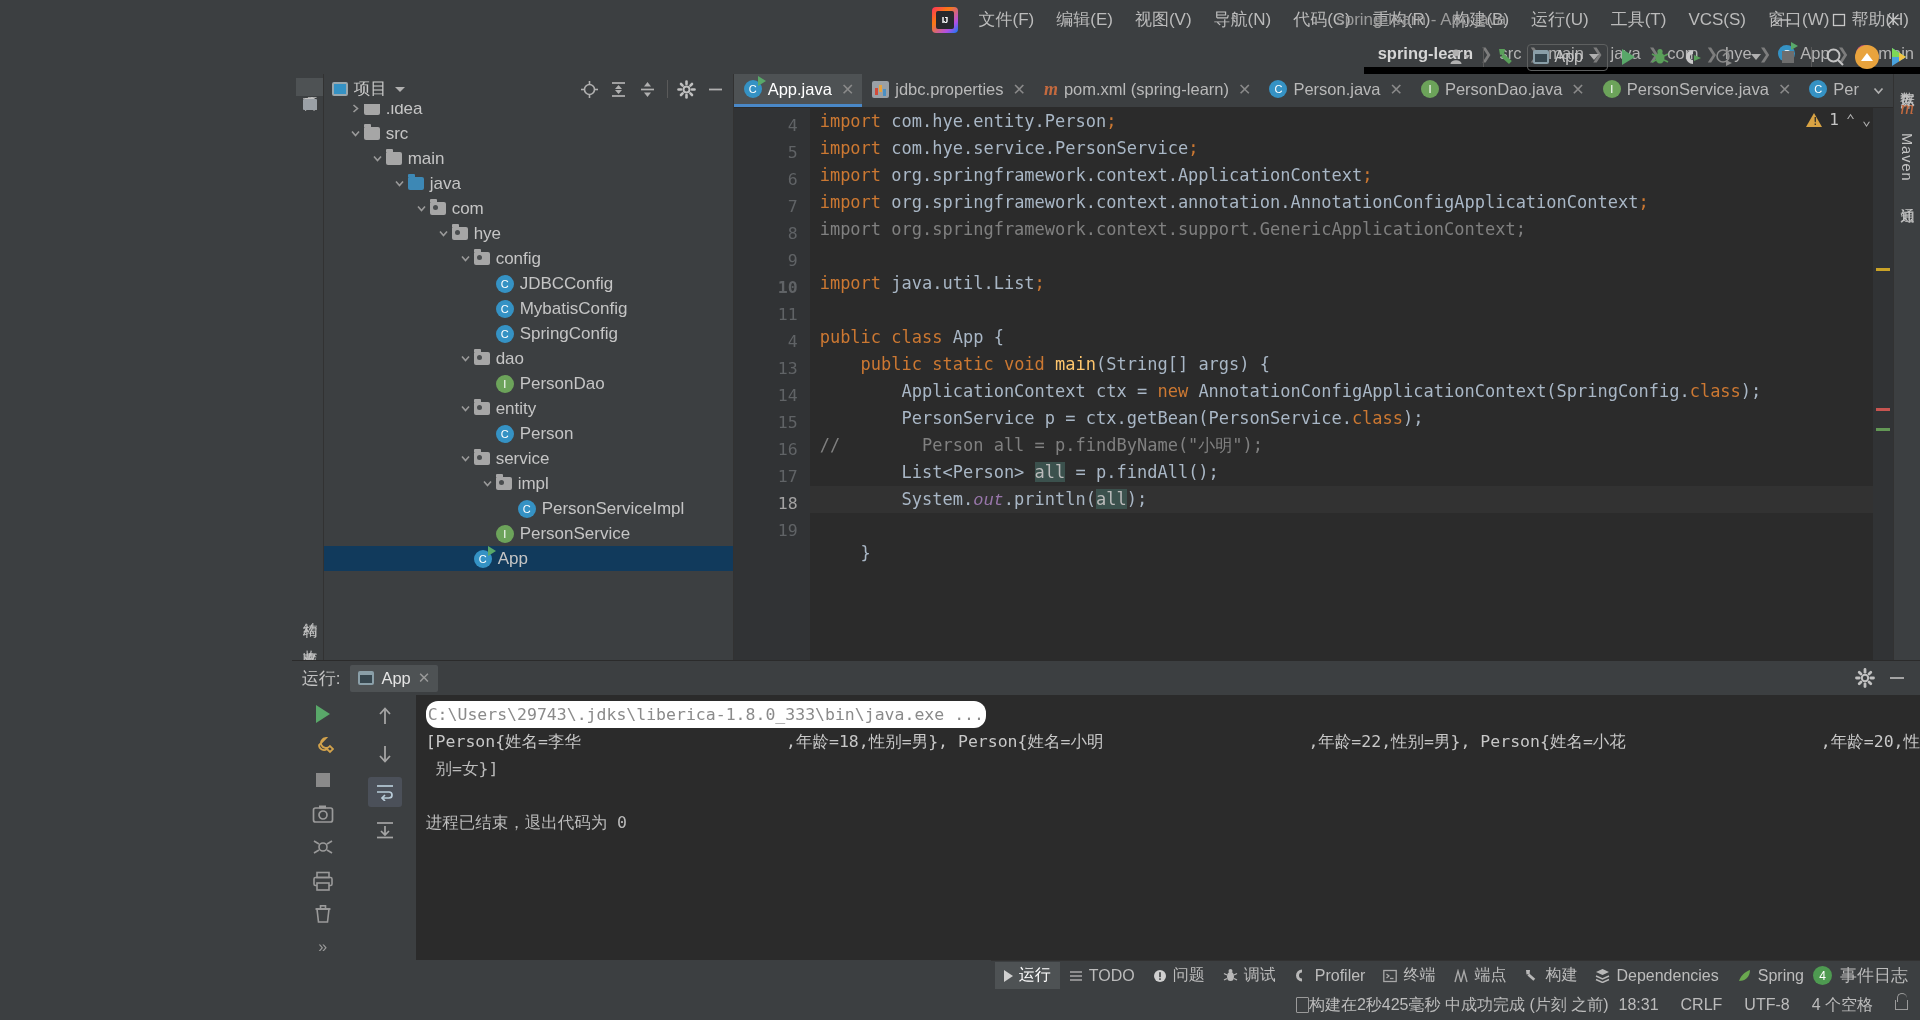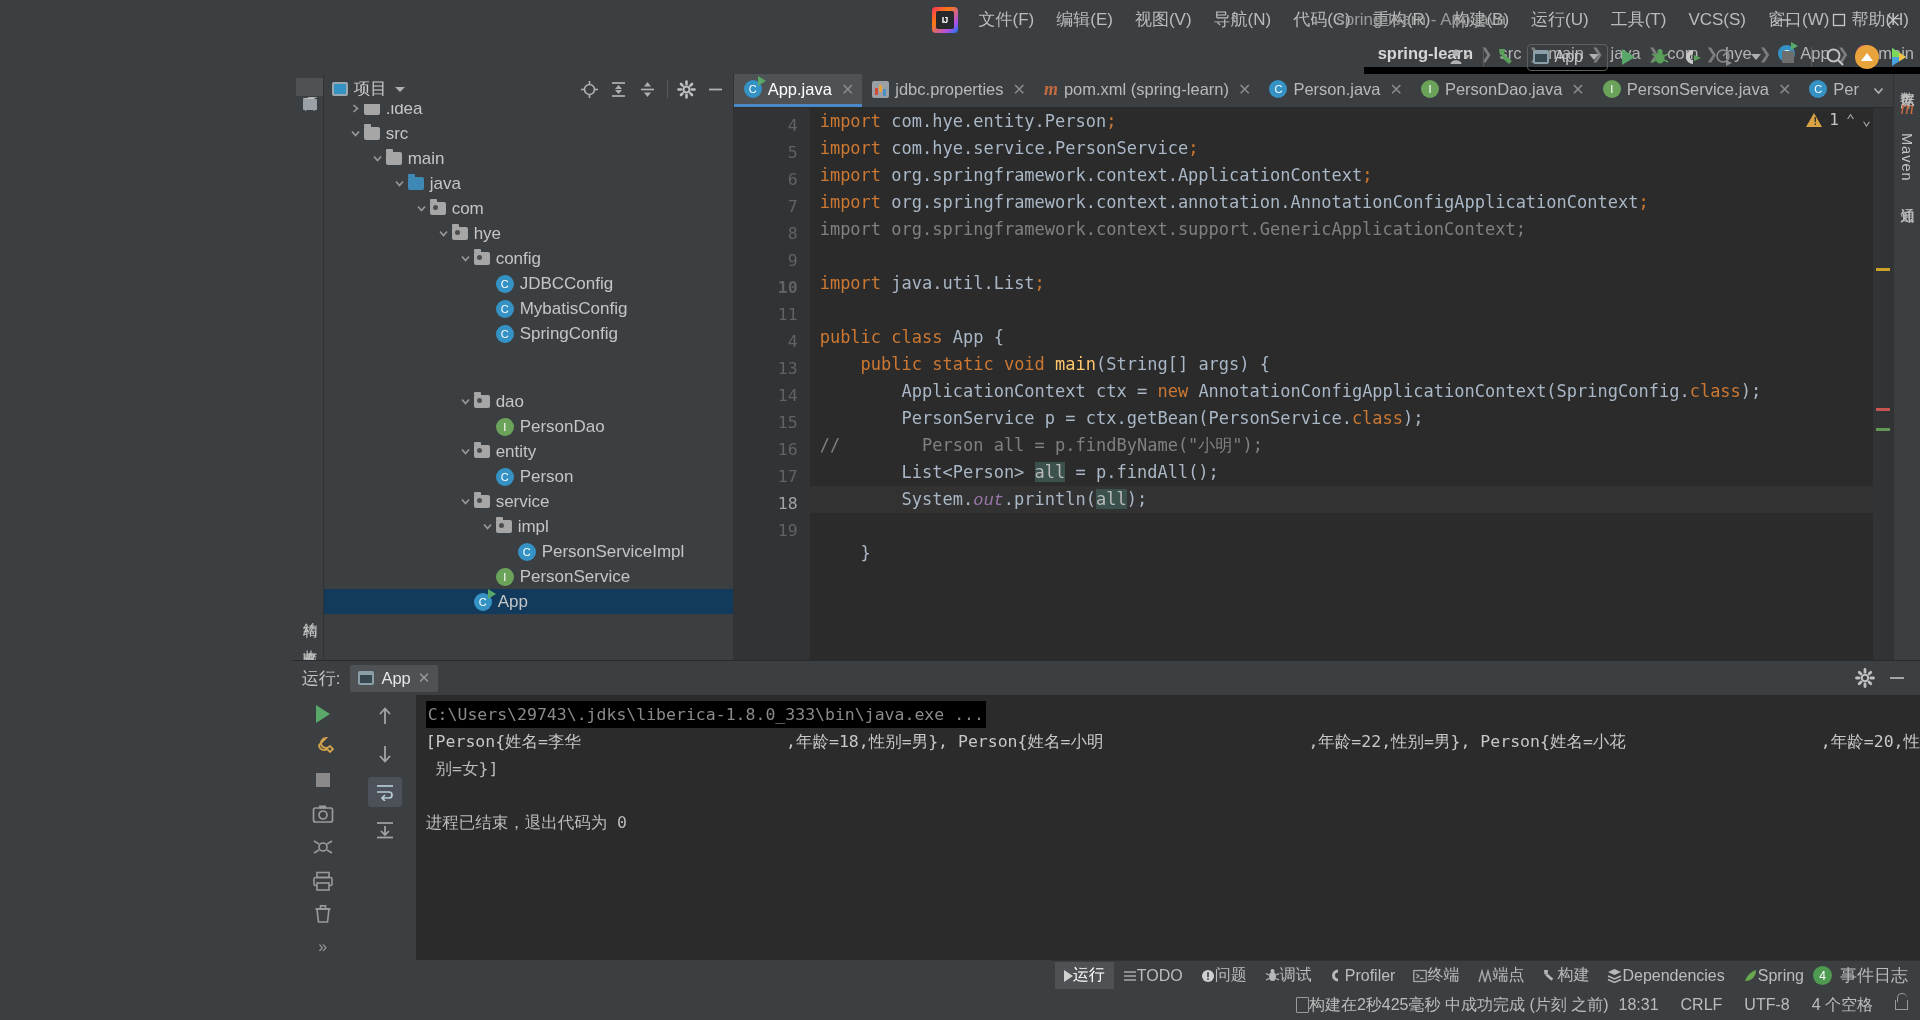--- a/index.html
+++ b/index.html
@@ -275,30 +275,30 @@
   }
   .run-gcol{
     width:62px;flex:0 0 62px;display:flex;flex-direction:column;align-items:center;padding-top:6px;gap:8px;
   }
   .rg-btn{width:34px;height:30px;display:flex;align-items:center;justify-content:center;color:#a5a5a5;border-radius:3px;}
   .console{
     flex:1;background:#2b2b2b;font-family:"DejaVu Sans Mono",monospace;font-size:16.5px;
     padding:6px 0 0 10px;overflow:hidden;color:#bbbbbb;min-width:0;position:relative;
   }
   .cons-line{height:27px;line-height:27px;white-space:pre;}
-  .cons-cmd{color:#8a8a8a;background:#000000;display:inline-block;padding:0 2px;}
+  .cons-cmd{color:#8a8a8a;background:#ffffff;display:inline-block;padding:0 2px;border-radius:12px;}
   .cons-out{color:#c8c8c8;}
 
   
   .bottombar{
     height:30px;flex:0 0 30px;background:#3c3f41;display:flex;align-items:center;
     padding-left:4px;gap:0px;border-top:1px solid #323232;
   }
   .bw{
-    display:flex;align-items:center;padding:3px 9px;font-size:16px;color:#bcbcbc;white-space:nowrap;
+    display:flex;align-items:center;gap:6px;padding:3px 9px;font-size:16px;color:#bcbcbc;white-space:nowrap;
   }
   .bw.active{background:#4e5254;color:#ffffff;}
   .bw .gi{font-size:14px;color:#a8a8a8;display:inline-flex;align-items:center;}
   .bb-right{margin-left:auto;display:flex;align-items:center;gap:8px;padding-right:12px;}
   .badge-green{
     width:19px;height:19px;border-radius:50%;background:#4e9a51;color:#fff;font-size:12px;
     display:inline-flex;align-items:center;justify-content:center;
   }
 
   
@@ -604,21 +604,21 @@
         </div>
         <div class="tnode" style="padding-left:172px;">
           <span class="ic-circ c">C</span>
           <span>MybatisConfig</span>
         </div>
         <div class="tnode" style="padding-left:172px;">
           <span class="ic-circ c">C</span>
           <span>SpringConfig</span>
         </div>
 
-        <div class="tnode" style="padding-left:134px;margin-top:43px;">
+        <div class="tnode" style="padding-left:134px;">
           <span class="tchev">
             <svg width="11" height="11" viewBox="0 0 11 11">
                 <path d="M2 3.5 L5.5 7.5 L9 3.5" fill="none" stroke="#9a9a9a" stroke-width="1.6"></path>
               </svg>
           </span>
           <span class="ic-folder pkg"></span>
           <span>dao</span>
         </div>
         <div class="tnode" style="padding-left:172px;">
           <span class="ic-circ i">I</span>

